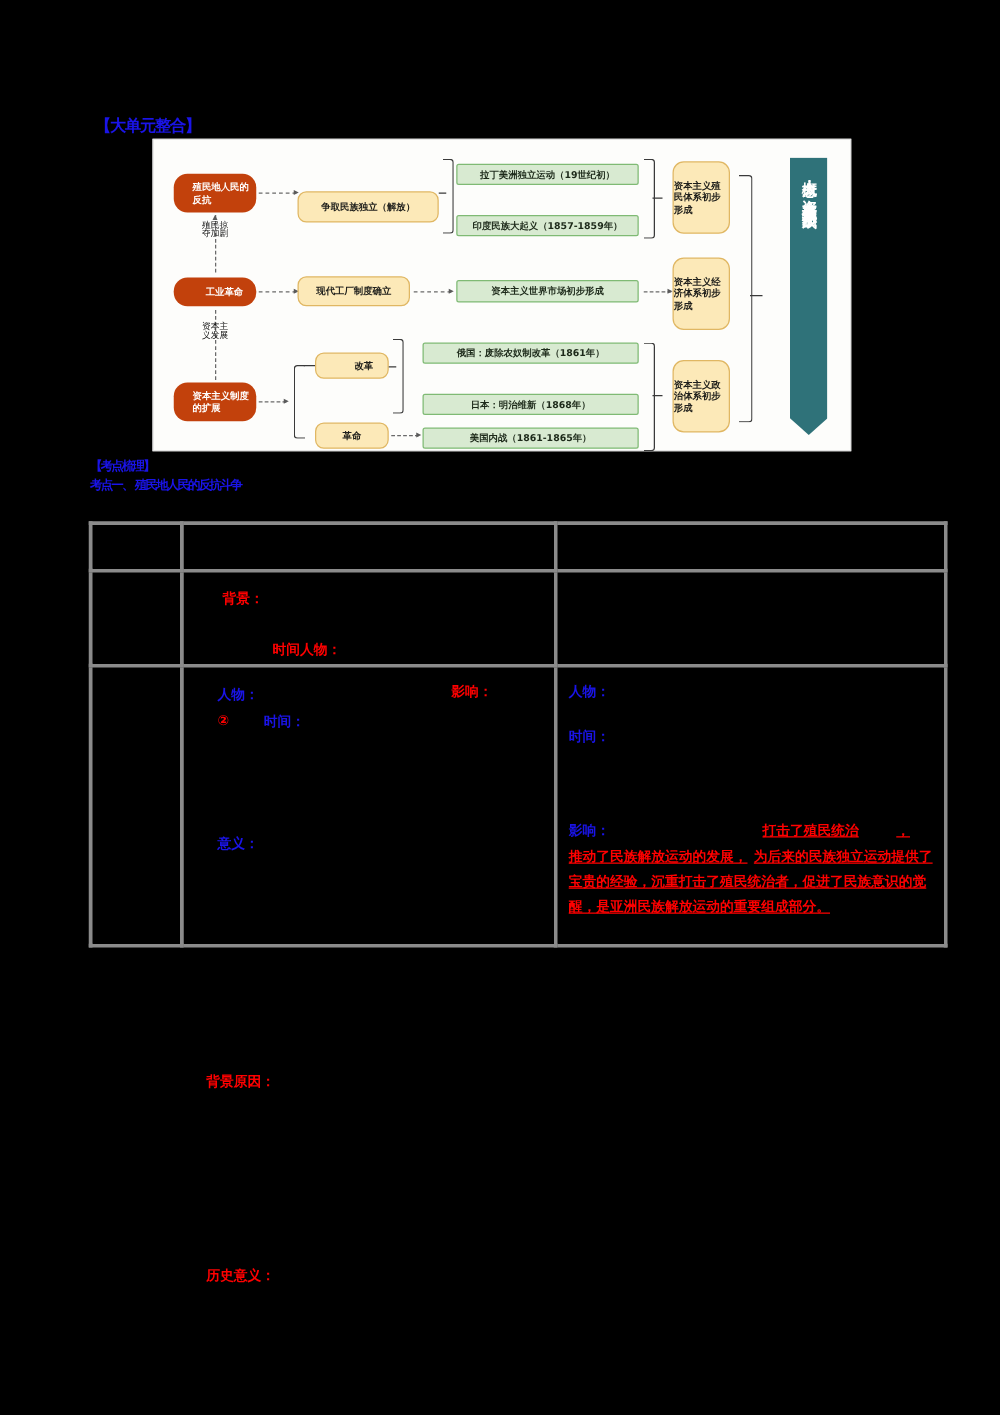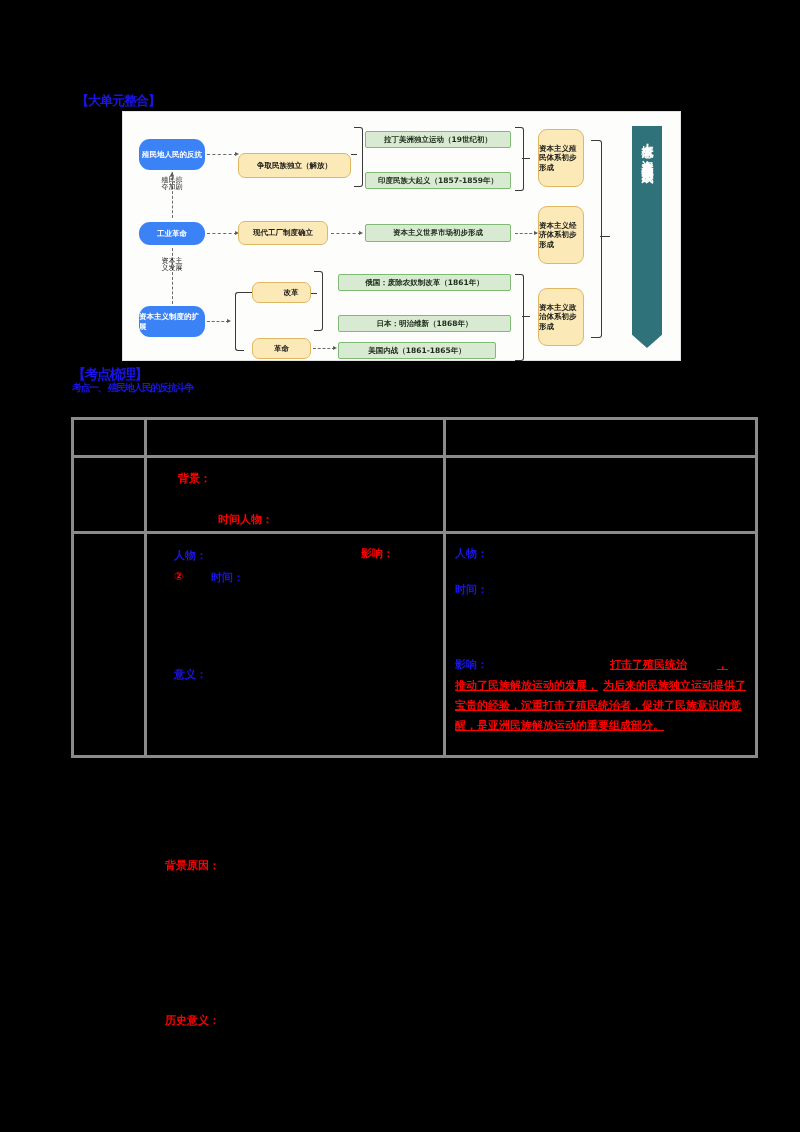--- a/index.html
+++ b/index.html
@@ -19,21 +19,21 @@
 
   
   #diagram{
     position:absolute;left:122px;top:111px;width:557px;height:248px;
     background:#fdfdfb;border:1px solid #e3e3e3;
   }
   #diagram .n{position:absolute;box-sizing:border-box;display:flex;
     align-items:center;justify-content:center;
     font-size:7.5px;line-height:1.25;font-weight:bold;}
   
-  .teal{background:#3b82f6;color:#fff;border-radius:11px;}
+  .teal{background:#c2410c;color:#fff;border-radius:11px;padding-left:15px;}
   
   .cream{background:#fce9b8;color:#20201c;border:1px solid #e0b763;border-radius:7px;}
   
   .green{background:#d8ead1;color:#1d2a1a;border:1px solid #7fba74;border-radius:2px;}
   
   .creamv{background:#fce9b8;color:#20201c;border:1px solid #e0b763;border-radius:9px;
           flex-direction:column;font-size:7px;line-height:1.45;}
   
   .vlabel{position:absolute;color:#111;font-size:7px;font-weight:normal;
           line-height:1.0;text-align:center;width:24px;}
@@ -120,21 +120,21 @@
 
     <div class="darr" style="left:208px;top:121px;width:30px;"></div>
     <div class="arrowhead" style="left:236px;top:118.5px;"></div>
     <div class="n green" style="left:242px;top:112px;width:146px;height:18px;">资本主义世界市场初步形成</div>
 
     <div class="brkr" style="left:191px;top:159px;width:8px;height:58px;"></div>
     <div class="tick" style="left:188px;top:181px;width:6px;"></div>
 
     <div class="n green" style="left:215px;top:162px;width:173px;height:17px;">俄国：废除农奴制改革（1861年）</div>
     <div class="n green" style="left:215px;top:203px;width:173px;height:17px;">日本：明治维新（1868年）</div>
-    <div class="n green" style="left:215px;top:230px;width:158px;height:17px;">美国内战（1861-1865年）</div>
+    <div class="n green" style="left:215px;top:230px;width:173px;height:17px;">美国内战（1861-1865年）</div>
 
     <div class="brkr" style="left:392px;top:15px;width:8px;height:62px;"></div>
     <div class="tick" style="left:399px;top:46px;width:8px;"></div>
 
     <div class="darr" style="left:392px;top:121px;width:22px;"></div>
     <div class="arrowhead" style="left:411px;top:118.5px;"></div>
 
     <div class="brkr" style="left:392px;top:162px;width:8px;height:85px;"></div>
     <div class="tick" style="left:399px;top:204px;width:8px;"></div>
 
@@ -149,21 +149,21 @@
     </div>
 
     <div class="brkr" style="left:468px;top:28px;width:10px;height:196px;"></div>
     <div class="tick" style="left:477px;top:124px;width:10px;"></div>
 
     <div id="banner">
       <span>大概念：资本主义世界体系初步形成</span>
     </div>
   </div>
 
-  <div class="blue" style="left:72px;top:366px;font-size:14px;letter-spacing:-1.5px;">【考点梳理】</div>
+  <div class="blue" style="left:72px;top:366px;font-size:10px;letter-spacing:-1.5px;">【考点梳理】</div>
   <div class="blue" style="left:72px;top:381px;font-size:10px;letter-spacing:-1.5px;">考点一、 殖民地人民的反抗斗争</div>
 
   <div id="tbl">
     <table>
       <tbody>
           <tr style="height:38px;">
         <td class="c1"></td>
         <td class="c2"></td>
         <td></td>
       </tr>

